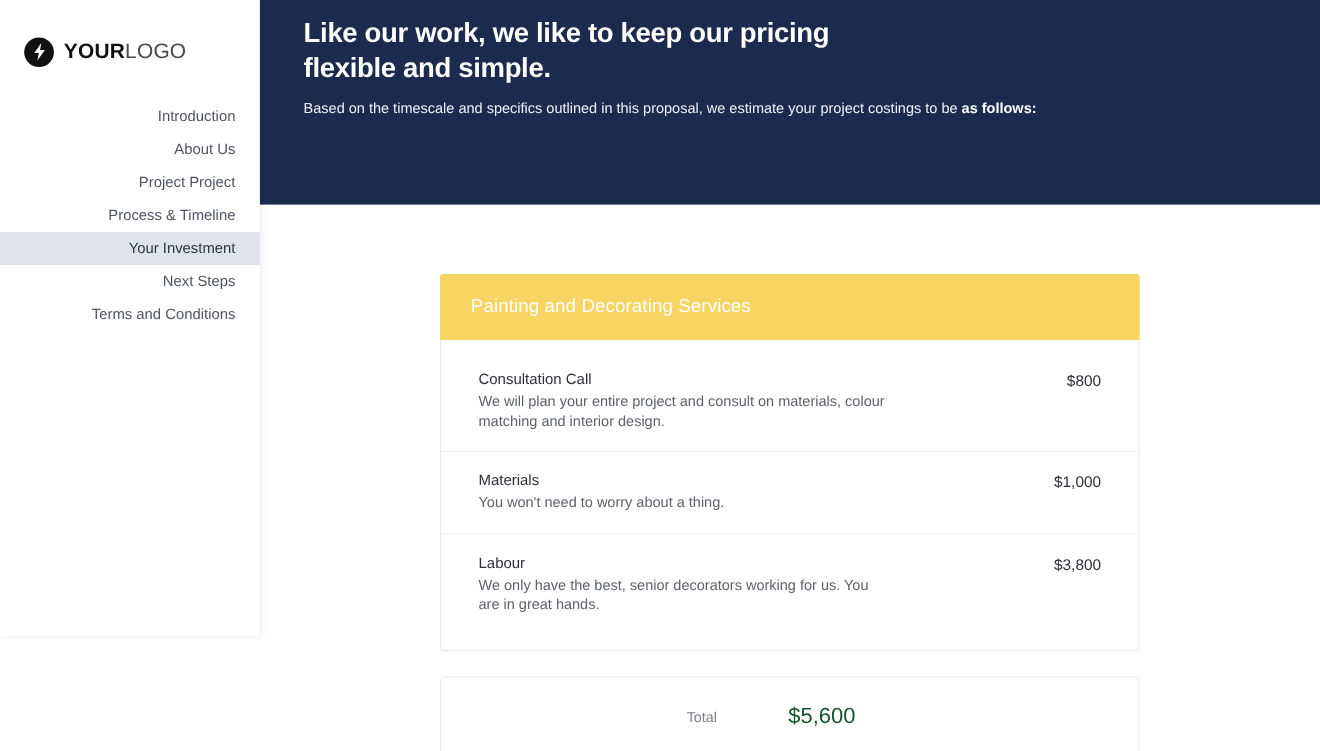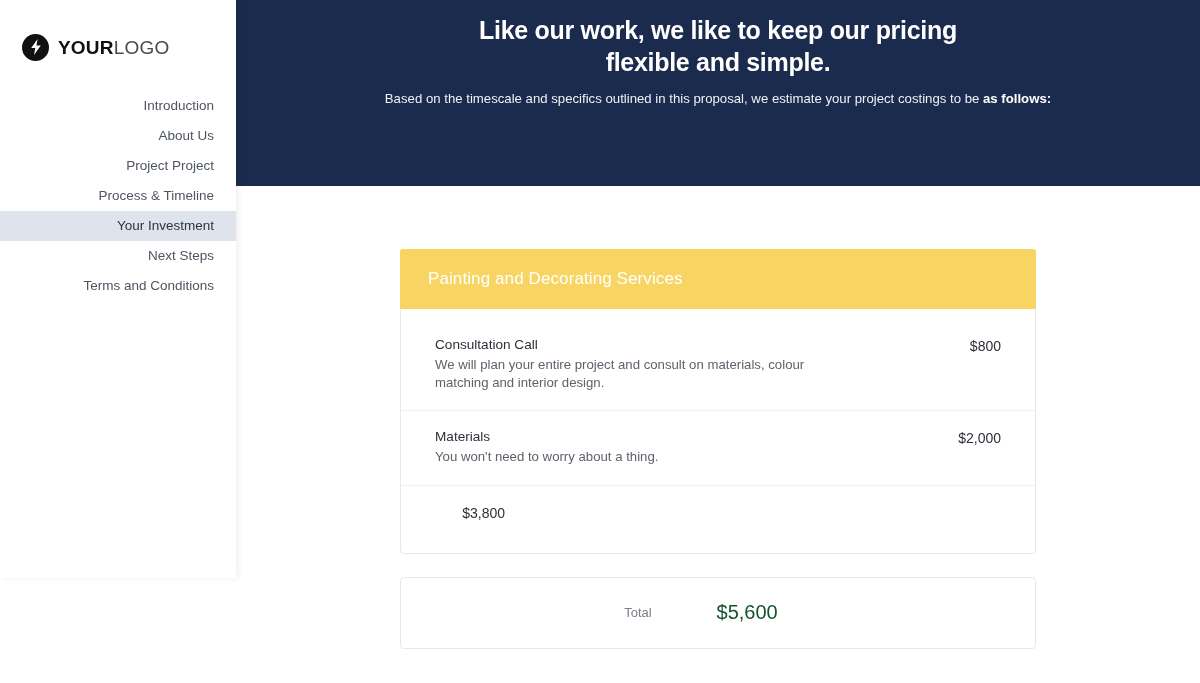--- a/index.html
+++ b/index.html
@@ -104,21 +104,21 @@
     background: #ffffff;
     position: relative;
     z-index: 1;
     overflow: hidden;
   }
 
   .hero {
     background: #1b2b4d;
     height: 186px;
     padding-top: 14px;
-    text-align: center;
+    text-align: left;
   }
 
   .hero-title {
     color: #ffffff;
     font-size: 25px;
     font-weight: bold;
     line-height: 1.28;
     letter-spacing: -0.3px;
     padding: 0 40px;
   }
@@ -278,24 +278,28 @@
               <div class="li-desc">We will plan your entire project and consult on materials, colour matching and interior design.</div>
             </div>
             <div class="li-price">$800</div>
           </div>
 
           <div class="line-item">
             <div class="li-left">
               <div class="li-name">Materials</div>
               <div class="li-desc">You won't need to worry about a thing.</div>
             </div>
-            <div class="li-price">$2,000</div>
+            <div class="li-price">$1,000</div>
           </div>
 
           <div class="line-item">
+            <div class="li-left">
+              <div class="li-name">Labour</div>
+              <div class="li-desc">We only have the best, senior decorators working for us. You are in great hands.</div>
+            </div>
             <div class="li-price">$3,800</div>
           </div>
 
         </div>
       </div>
 
       <div class="card total-card">
         <span class="total-label">Total</span>
         <span class="total-value">$5,600</span>
       </div>

